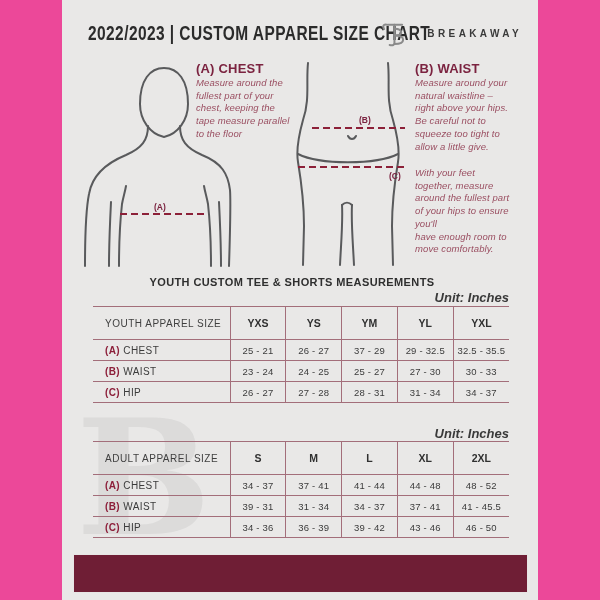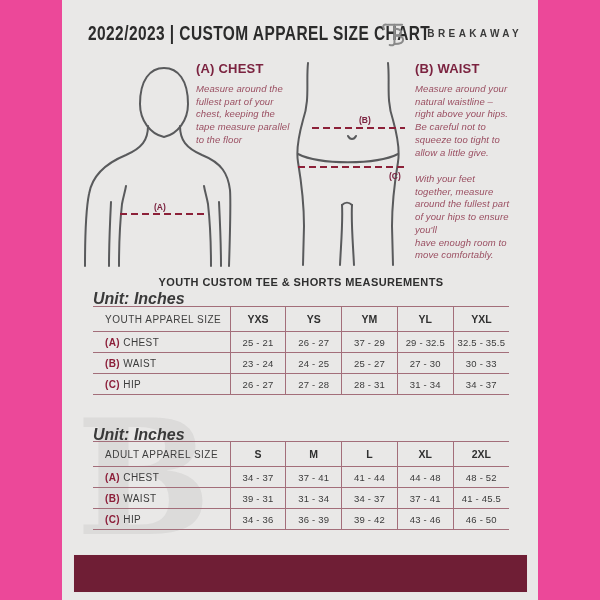--- a/index.html
+++ b/index.html
@@ -16,37 +16,37 @@
   
   .fig { position: absolute; }
   .fig path { fill: none; stroke: #595a5c; stroke-width: 2; stroke-linecap: round; }
   .dash { position: absolute; height: 2.4px;
     background: repeating-linear-gradient(90deg, #8c2038 0 7px, transparent 7px 11px); }
   .dash-label { position: absolute; font-size: 8.5px; font-weight: 700; color: #7b2340; }
 
   
   .instr { position: absolute; }
   .instr h3 { font-size: 13px; font-weight: 700; color: #7b2340; letter-spacing: .2px; }
-  .instr p { margin-top: 7px; font-size: 9.5px; font-style: italic; color: #9a4e61;
+  .instr p { margin-top: 1px; font-size: 9.5px; font-style: italic; color: #9a4e61;
     line-height: 1.34; white-space: pre-line; letter-spacing: .1px; }
 
   
-  .sec-title { position: absolute; left: 31px; width: 416px; text-align: center;
+  .sec-title { position: absolute; left: 22px; width: 416px; text-align: center;
     font-size: 11px; font-weight: 700; color: #2f2f2f; letter-spacing: .4px; z-index: 2; }
-  .sec-unit { position: absolute; left: 31px; width: 416px; text-align: left;
-    font-size: 16px; font-style: italic; font-weight: 700; color: #3a3a3a; z-index: 2; }
+  .sec-unit { position: absolute; left: 31px; width: 416px; text-align: right;
+    font-size: 13px; font-style: italic; font-weight: 700; color: #3a3a3a; z-index: 2; }
 
   
   .tbl-wrap { position: absolute; left: 31px; width: 416px; z-index: 2; }
   table { border-collapse: collapse; table-layout: fixed; width: 416px; }
   th, td { border-top: 1.5px solid #a36e7a; background: transparent; }
   tbody tr:last-child td { border-bottom: 1.5px solid #a36e7a; margin-top: 31px; }
   th:not(:first-child), td:not(:first-child) { border-left: 1.5px solid #a36e7a; }
   th.label-col, td.label-col { width: 137px; text-align: left; padding-left: 12px; }
-  th { height: 25px; font-size: 10.5px; font-weight: 700; color: #303030; text-align: center; }
+  th { height: 33px; font-size: 10.5px; font-weight: 700; color: #303030; text-align: center; }
   th.label-col { font-weight: 400; font-size: 10px; color: #3f3f3f; letter-spacing: .5px; }
   td { height: 21px; font-size: 9.5px; color: #3b3b3b; text-align: center; letter-spacing: .2px; }
   td.label-col { font-size: 10px; letter-spacing: .4px; color: #3b3b3b; }
   .row-key { font-weight: 700; color: #8c1f3a; }
 
   
   .watermark { position: absolute; left: 14px; top: 398px; font-family: "DejaVu Serif", serif;
     font-weight: 700; font-size: 160px; line-height: 1; color: rgba(172,172,172,0.22); z-index: 1; user-select: none; }
   .footer-bar { position: absolute; left: 11px; top: 554px; width: 455px; height: 39px;
     background: #6f1e35; border: 1px solid #e7e5e4; z-index: 2; }

